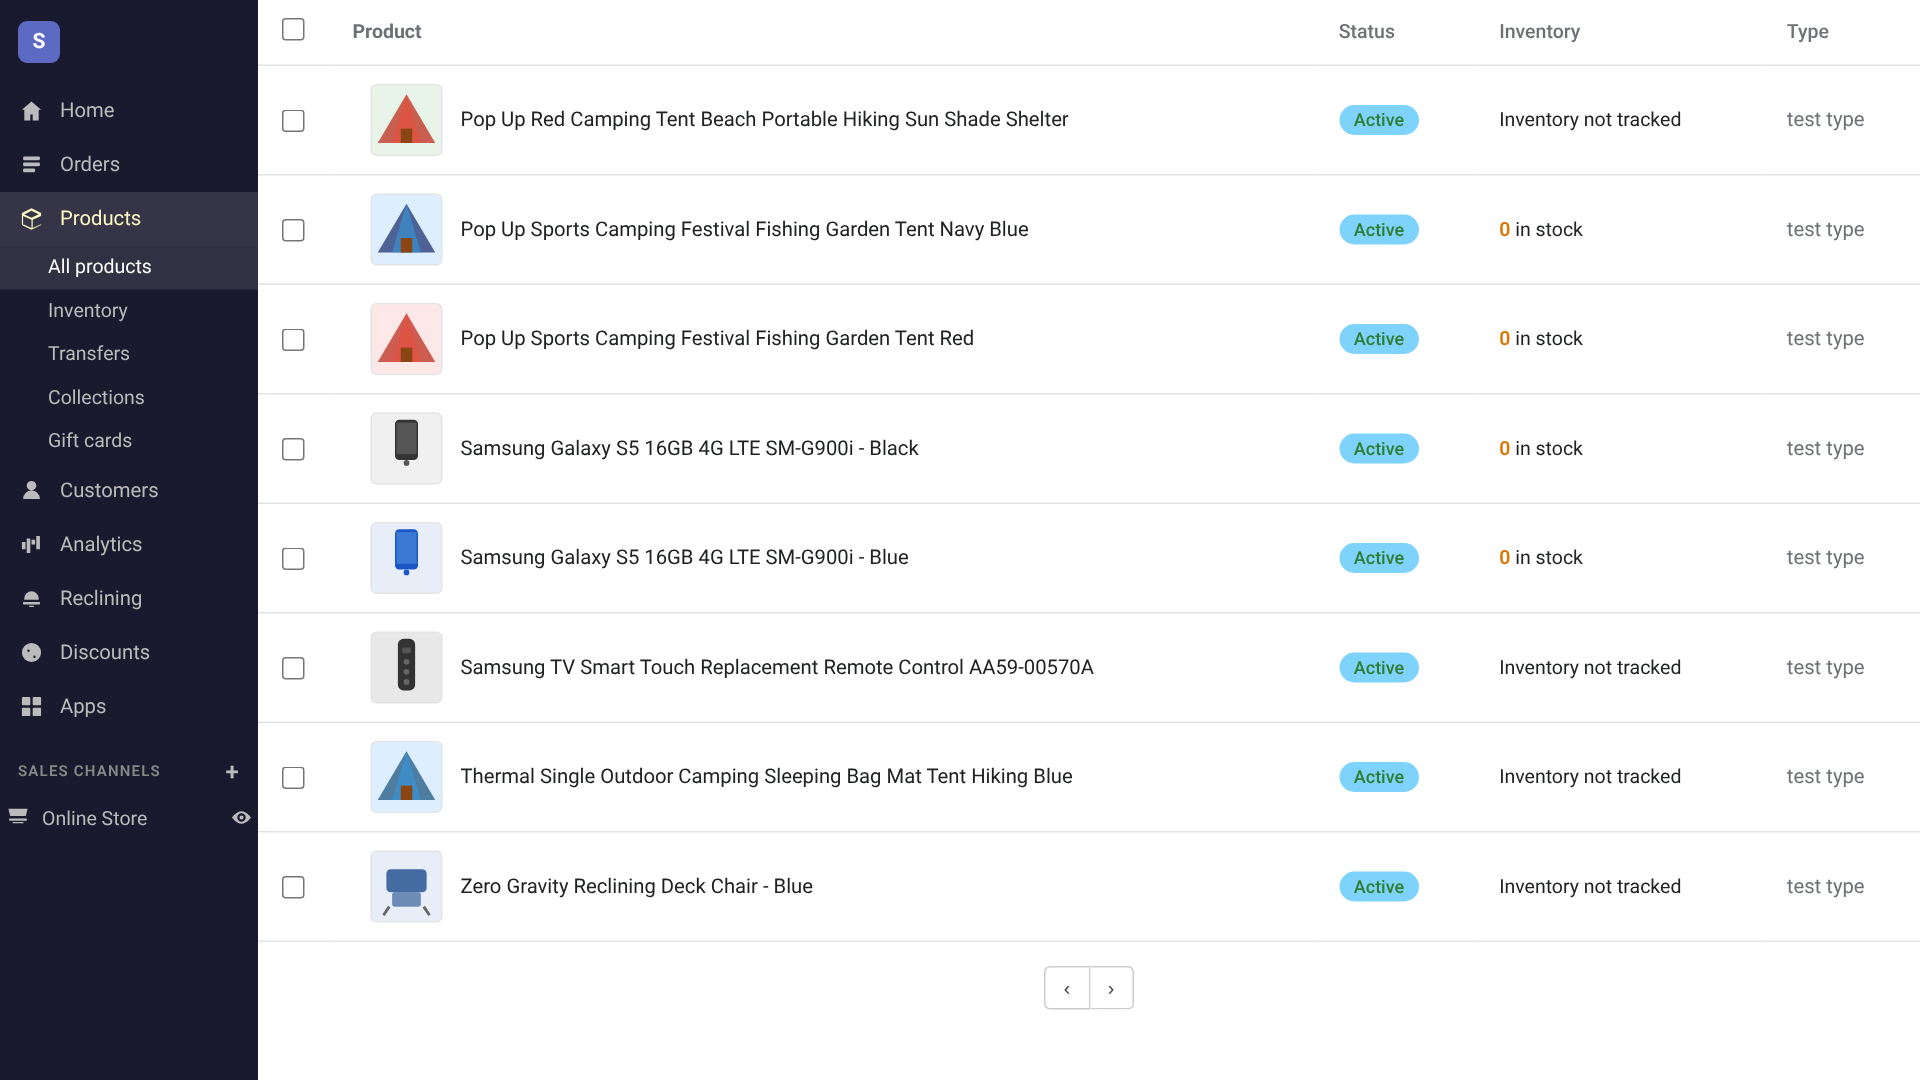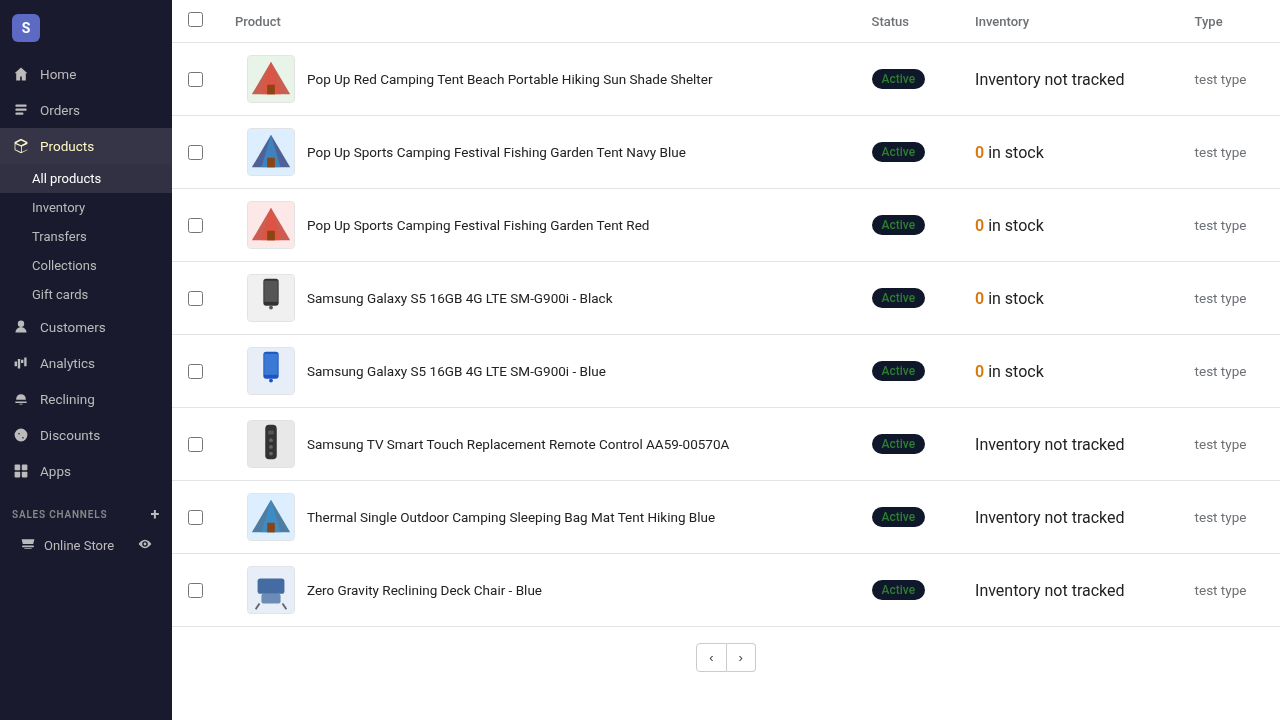--- a/index.html
+++ b/index.html
@@ -11,44 +11,44 @@
     .sidebar-logo-icon { width: 28px; height: 28px; background: #5c6ac4; border-radius: 6px; display: flex; align-items: center; justify-content: center; color: white; font-size: 14px; font-weight: bold; }
     .sidebar-item { display: flex; align-items: center; gap: 10px; padding: 9px 12px; cursor: pointer; color: #bbb; font-size: 13.5px; }
     .sidebar-item.active { background: rgba(255,255,255,0.12); color: #fef9c3; }
     .sidebar-item .icon { width: 18px; height: 18px; display: flex; align-items: center; justify-content: center; flex-shrink: 0; }
     .sidebar-item-label { color: inherit; }
     .sidebar-section { padding: 16px 12px 4px 12px; font-size: 10px; font-weight: 600; color: #888; letter-spacing: 0.8px; text-transform: uppercase; display: flex; align-items: center; justify-content: space-between; }
     .sidebar-section .plus-btn { color: #bbb; cursor: pointer; font-size: 16px; }
     .sub-item { padding-left: 32px; font-size: 13px; color: #bbb; padding-top: 7px; padding-bottom: 7px; cursor: pointer; display: flex; align-items: center; justify-content: space-between; padding-right: 12px; }
     .sub-item.active { color: white; background: rgba(255,255,255,0.1); }
     .sidebar-bottom { margin-top: auto; border-top: 1px solid rgba(255,255,255,0.1); padding: 8px 0; }
-    .online-store-row { display: flex; align-items: center; gap: 8px; padding: 8px 20px; color: #bbb; font-size: 13px; justify-content: space-between; cursor: pointer; text-align: center; }
+    .online-store-row { display: flex; align-items: center; gap: 8px; padding: 8px 4px; color: #bbb; font-size: 13px; justify-content: space-between; cursor: pointer; text-align: center; }
     .online-store-left { display: flex; align-items: center; gap: 8px; }
     .eye-icon { color: #bbb; font-size: 12px; }
 
     
     .main { flex: 1; background: #f6f6f7; overflow-y: auto; }
     .content-area { background: white; margin: 0; min-height: 720px; }
 
     
     .products-table { width: 100%; border-collapse: collapse; }
     .table-header { border-bottom: 1px solid #e1e3e5; }
     .table-header th { padding: 12px 16px; text-align: left; font-size: 13px; font-weight: 500; color: #6d7175; }
     .table-header th:first-child { width: 40px; }
-    .table-header th.product-col { min-width: 300px; }
+    .table-header th.product-col { min-width: 300px; font-weight: bold; }
     .table-row { border-bottom: 1px solid #e1e3e5; }
     .table-row td { padding: 12px 16px; vertical-align: middle; font-size: 13.5px; color: #202223; }
     .table-row td:first-child { width: 40px; }
     .checkbox-cell { display: flex; align-items: center; justify-content: center; }
     .product-cell { display: flex; align-items: center; gap: 12px; padding-left: 12px; }
     .product-thumb { width: 48px; height: 48px; border-radius: 4px; object-fit: cover; border: 1px solid #e1e3e5; flex-shrink: 0; overflow: hidden; display: flex; align-items: center; justify-content: center; background: #f0f0f0; }
     .product-name { font-size: 13.5px; color: #202223; }
     .status-badge { display: inline-flex; align-items: center; padding: 3px 10px; border-radius: 10px; font-size: 12px; font-weight: 500; }
-    .status-active { background: #0f172a; color: #2e7d32; }
-    .inventory-cell { color: #202223; font-size: 16px; }
+    .status-active { background: #7dd3fc; color: #2e7d32; }
+    .inventory-cell { color: #202223; font-size: 13px; }
     .inventory-zero { color: #d97706; font-weight: 600; }
     .type-cell { color: #6d7175; font-size: 13.5px; }
     .pagination { display: flex; justify-content: center; padding: 16px; gap: 0; }
     .page-btn { border: 1px solid #c9cccf; background: white; padding: 6px 12px; cursor: pointer; font-size: 13px; display: flex; align-items: center; justify-content: center; color: #444; }
     .page-btn:first-child { border-radius: 4px 0 0 4px; }
     .page-btn:last-child { border-radius: 0 4px 4px 0; border-left: none; }
 
     
     input[type="checkbox"] { width: 15px; height: 15px; cursor: pointer; accent-color: #5c6ac4; }
 

